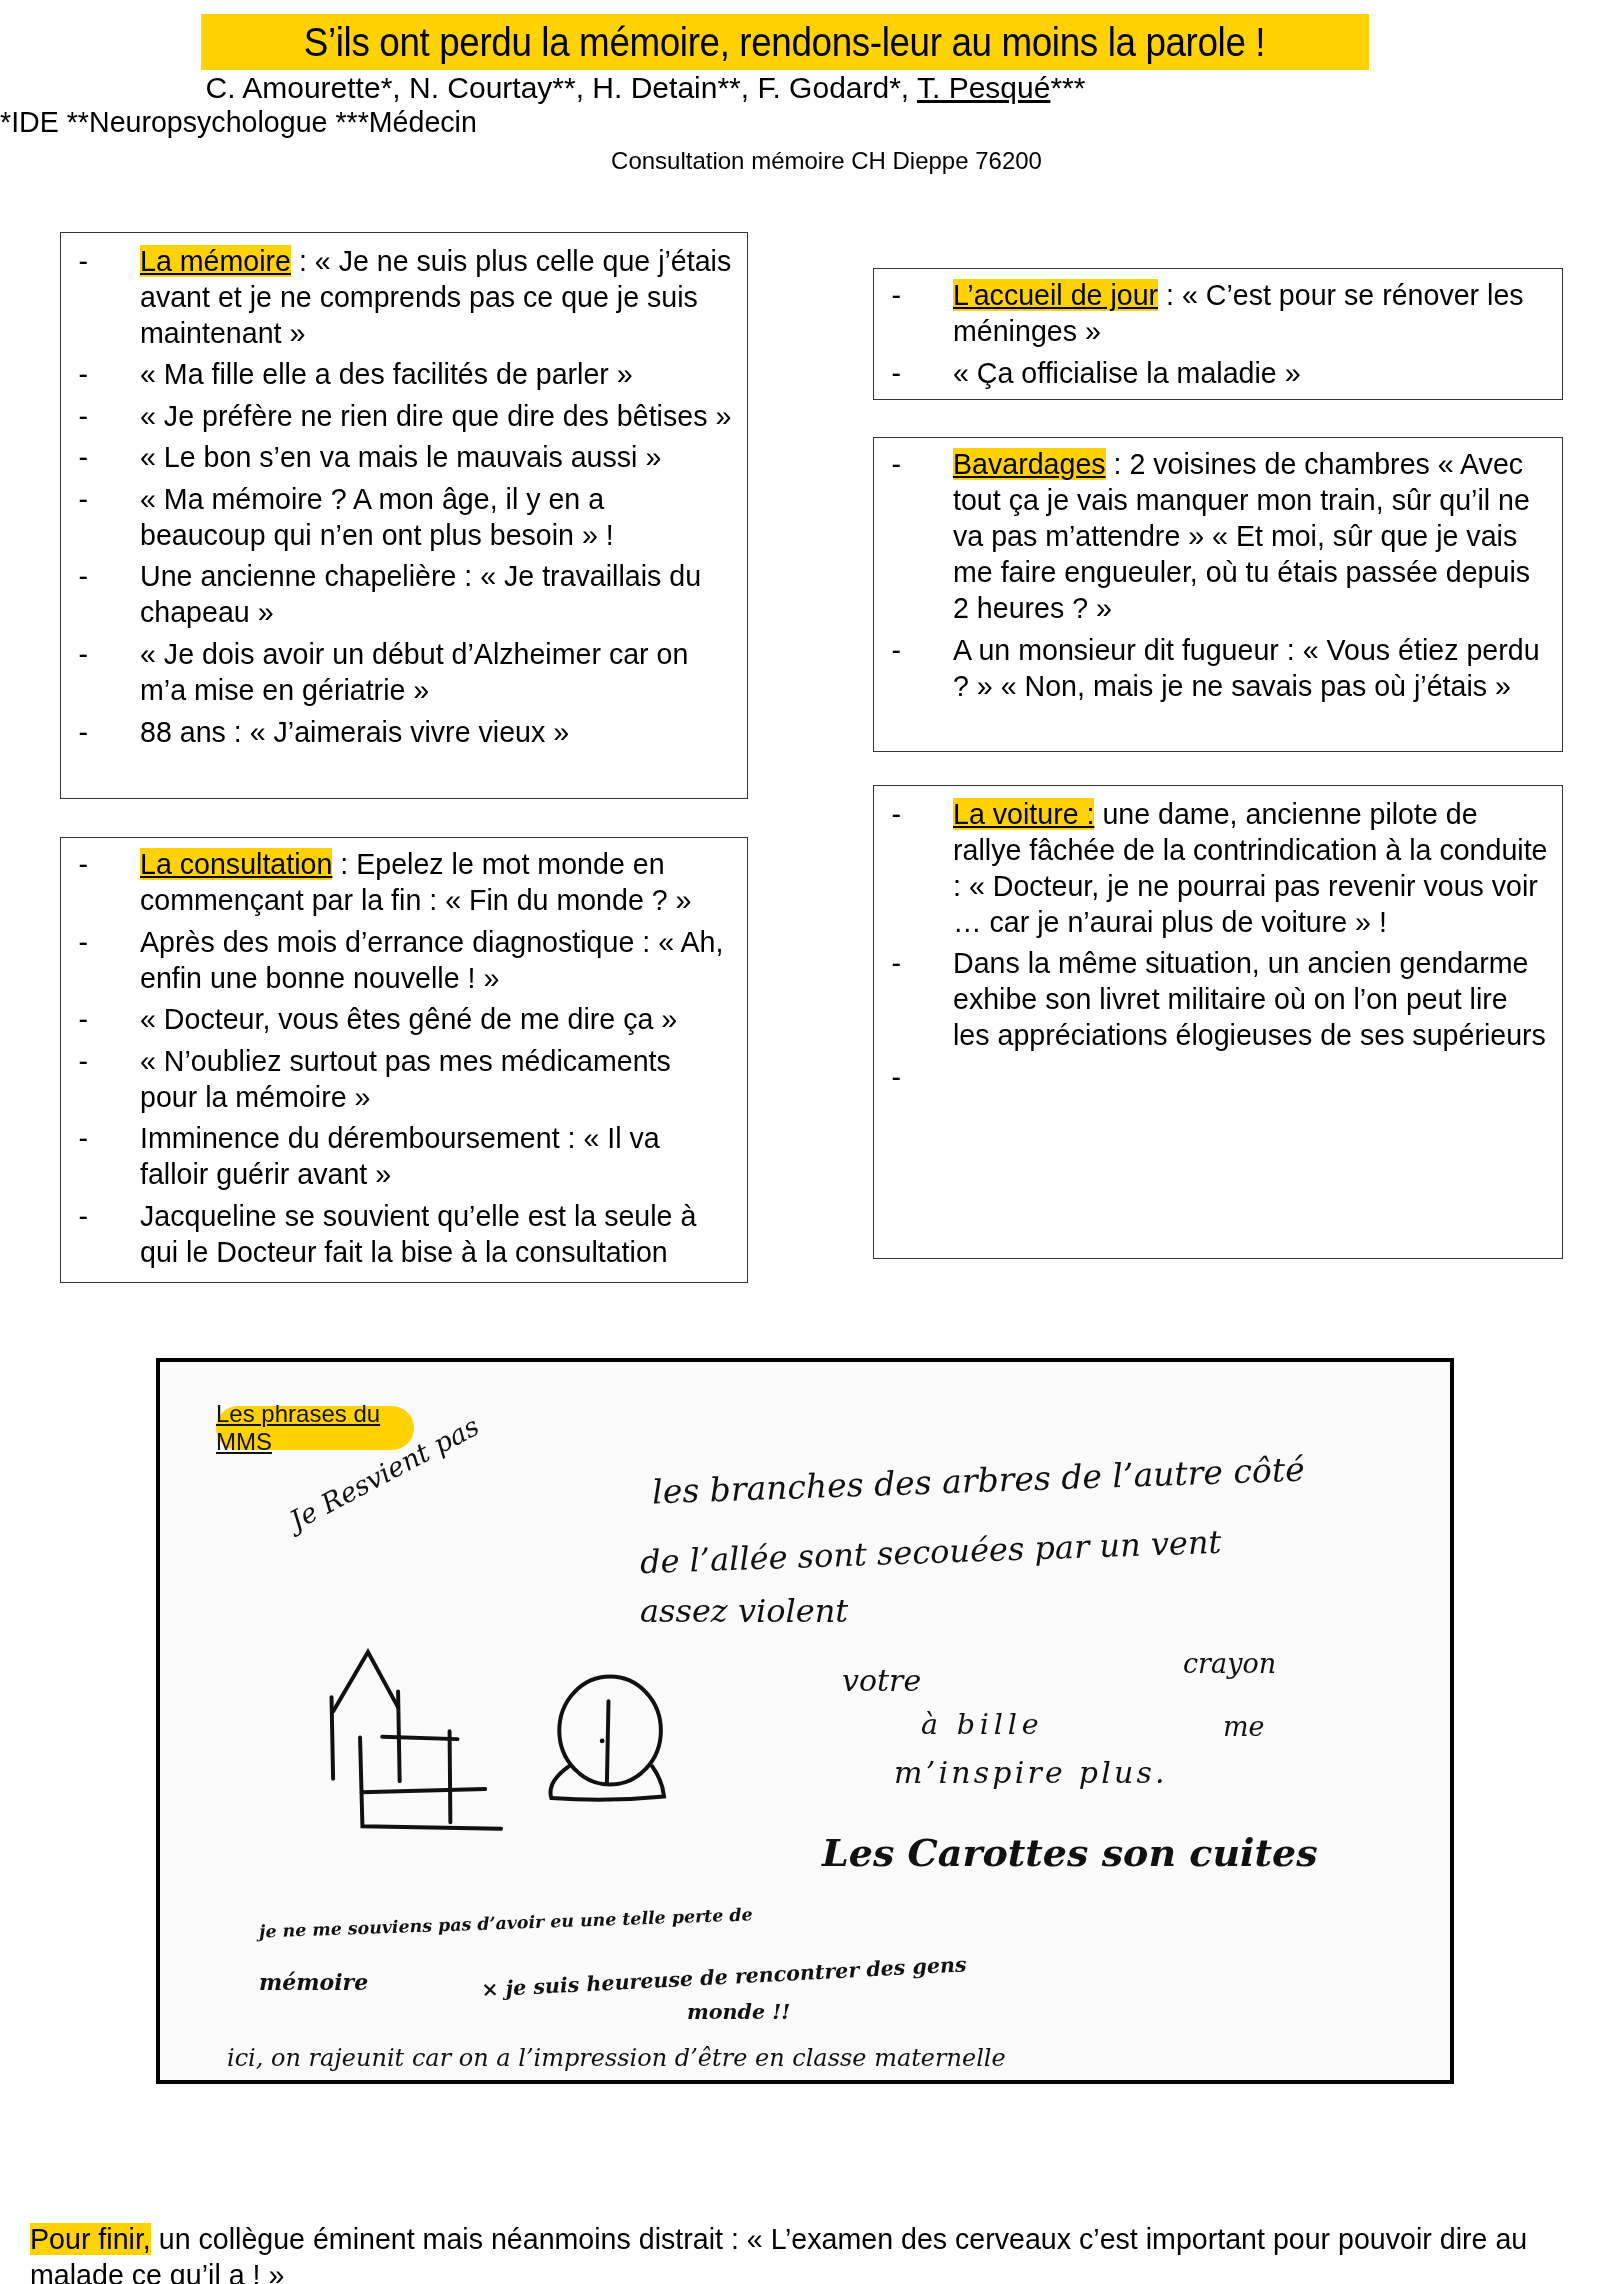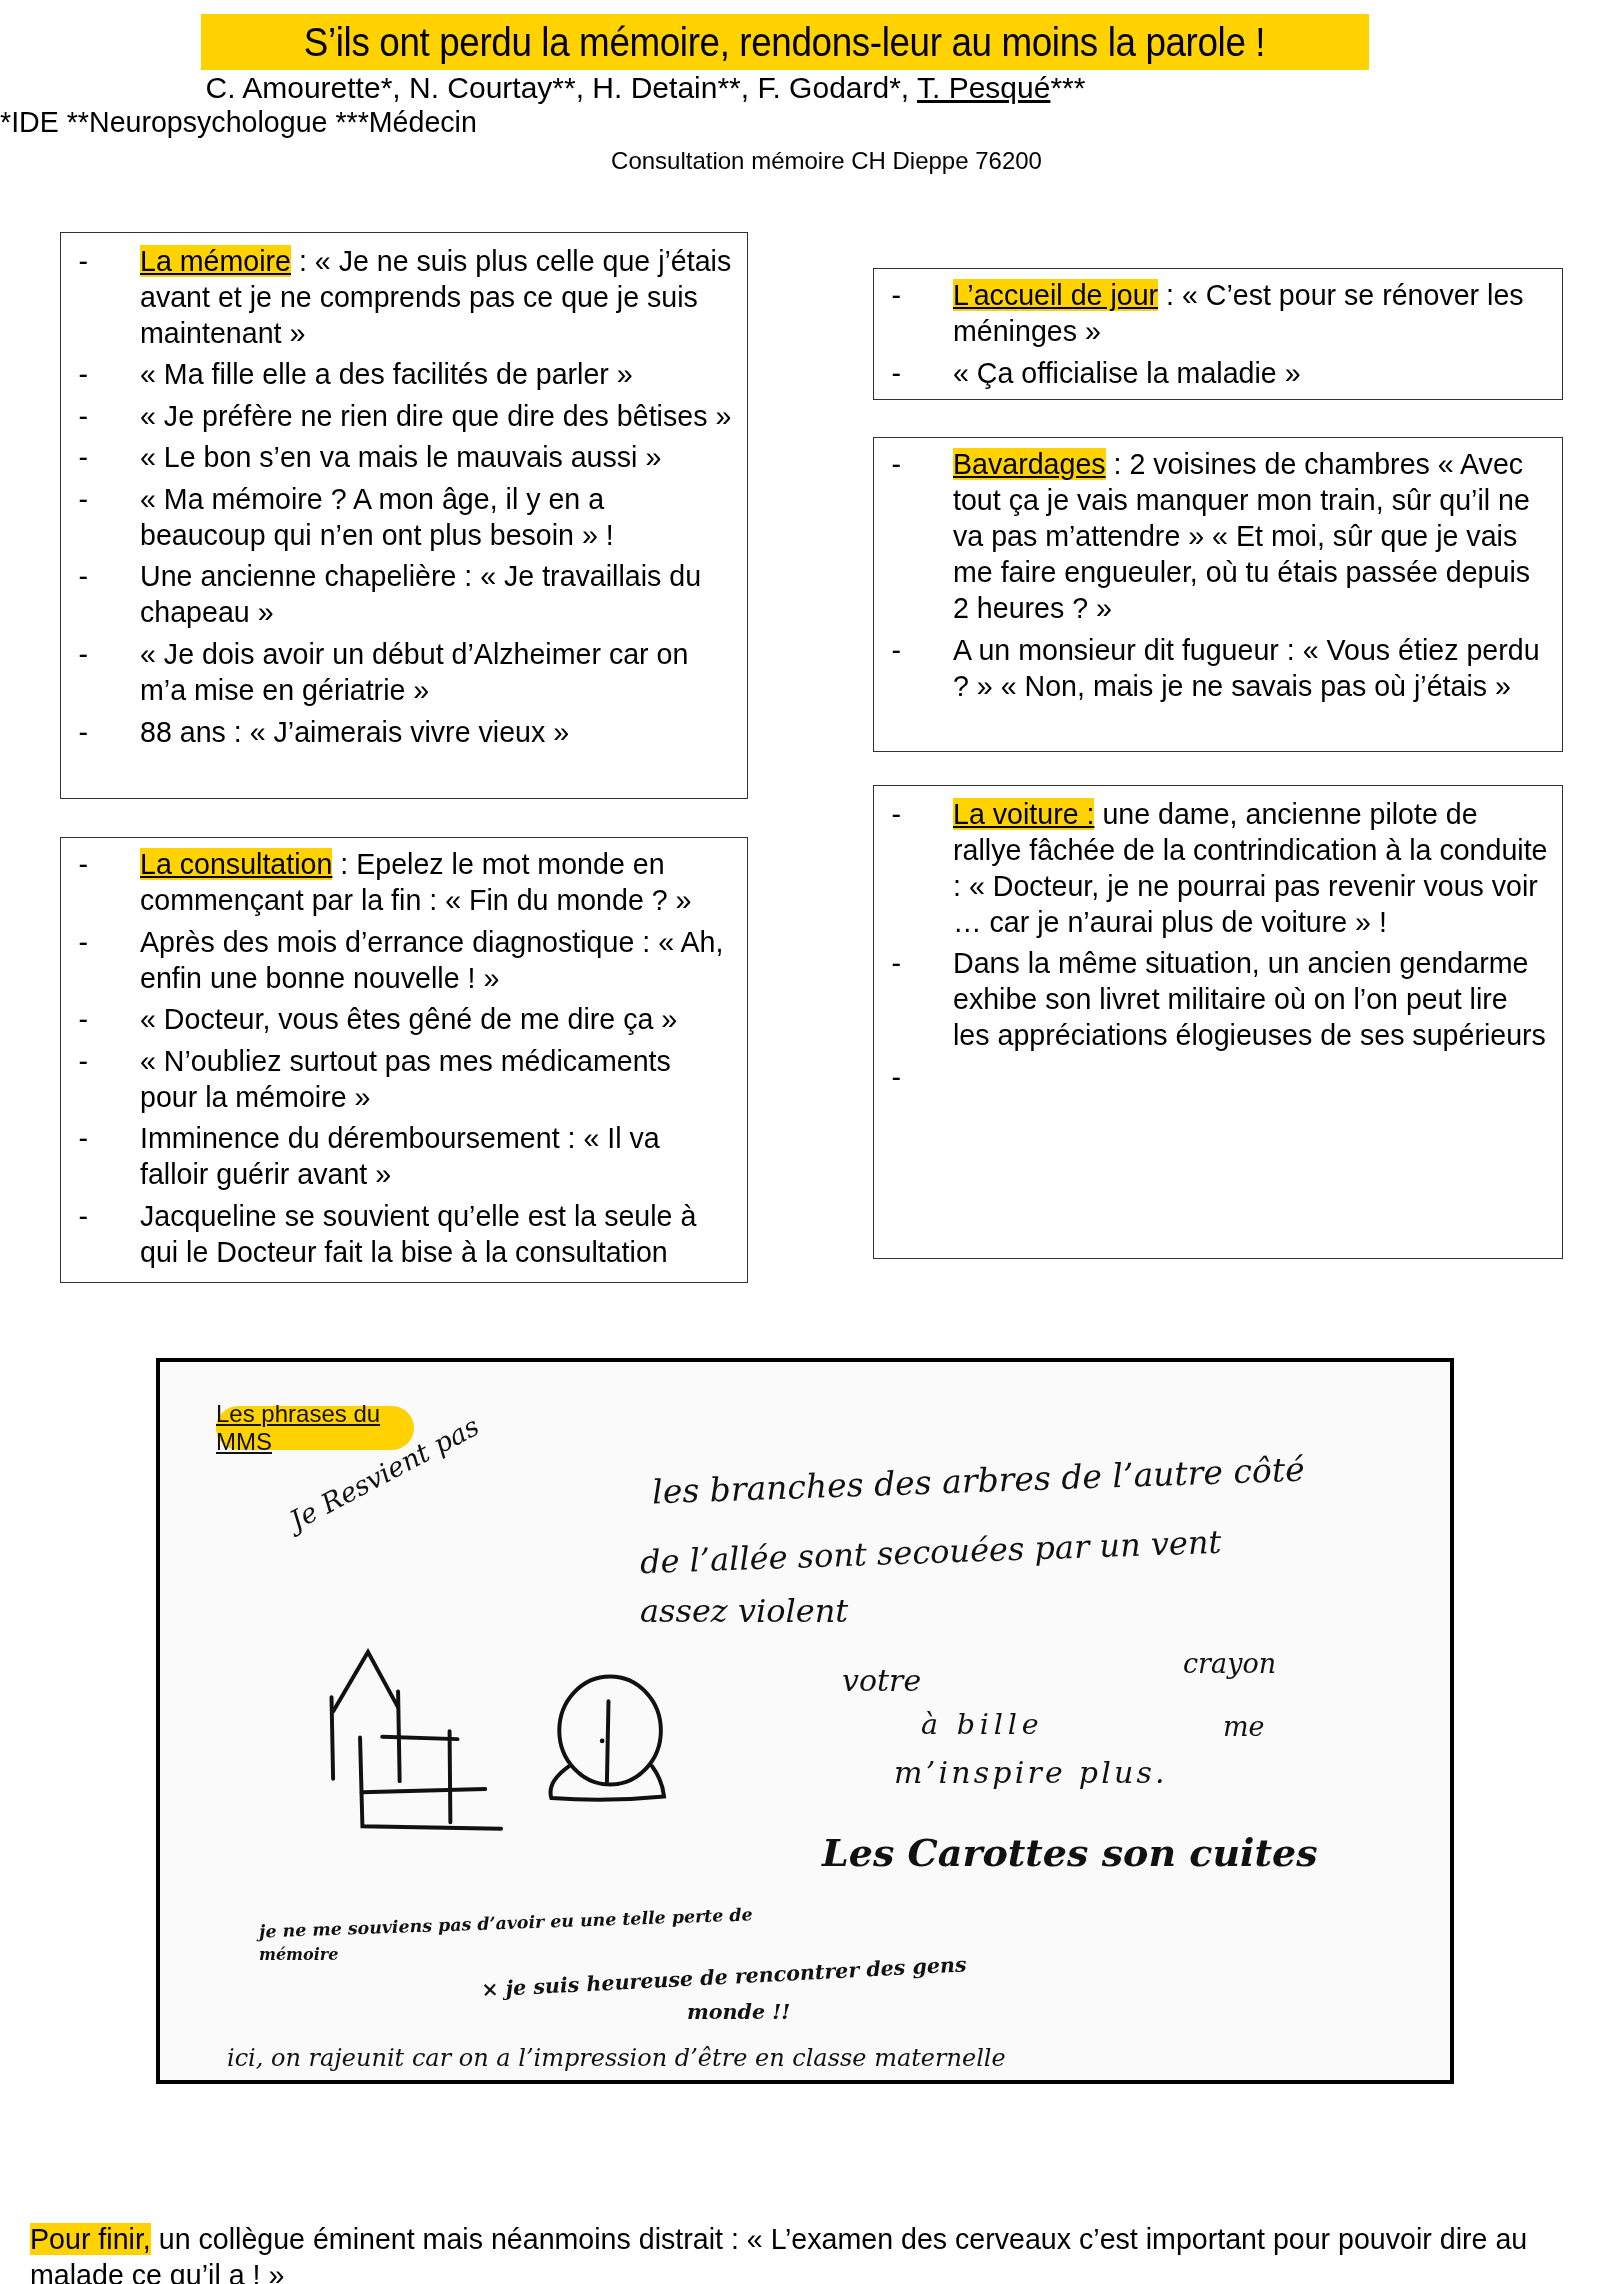--- a/index.html
+++ b/index.html
@@ -89,21 +89,21 @@
   <div class="hand" style="left:492px; top:99px; font-size:33px; transform:rotate(-2deg);">les branches des arbres de l’autre côté</div>
   <div class="hand" style="left:480px; top:171px; font-size:32px; transform:rotate(-2deg);">de l’allée sont secouées par un vent</div>
   <div class="hand" style="left:480px; top:230px; font-size:32px;">assez violent</div>
   <div class="hand" style="left:682px; top:301px; font-size:30px;">votre</div>
   <div class="hand" style="left:1023px; top:286px; font-size:27px;">crayon</div>
   <div class="hand" style="left:761px; top:345px; font-size:28.6px; letter-spacing:4.8px;">à bille</div>
   <div class="hand" style="left:1063px; top:349px; font-size:27px;">me</div>
   <div class="hand" style="left:734px; top:393px; font-size:30px; letter-spacing:3.2px;">m’inspire plus.</div>
   <div class="hand" style="left:662px; top:468px; font-size:38px; font-weight:bold;">Les Carottes son cuites</div>
   <div class="hand" style="left:99px; top:551px; font-size:17.4px; font-weight:bold; transform:rotate(-2deg);">je ne me souviens pas d’avoir eu une telle perte de</div>
-  <div class="hand" style="left:99px; top:583px; font-size:16px; font-weight:bold;text-align:right;">mémoire</div>
+  <div class="hand" style="left:99px; top:607px; font-size:22px; font-weight:bold;text-align:right;">mémoire</div>
   <div class="hand" style="left:321px; top:603px; font-size:20.6px; font-weight:bold; transform:rotate(-3deg);">× je suis heureuse de rencontrer des gens</div>
   <div class="hand" style="left:527px; top:638px; font-size:20.6px; font-weight:bold;">monde !!</div>
   <div class="hand" style="left:67px; top:682px; font-size:24px;">ici, on rajeunit car on a l’impression d’être en classe maternelle</div>
 
   <svg style="position:absolute; left:127px; top:286px;" width="238" height="206" viewBox="0 0 300 260">
     <g fill="none" stroke="#111" stroke-width="5" stroke-linecap="round">
       <path d="M58 80 L102 5 L140 75"></path>
       <path d="M56 62 L58 165"></path>
       <path d="M140 55 L142 168"></path>
       <path d="M92 113 L95 225 L270 228"></path>

